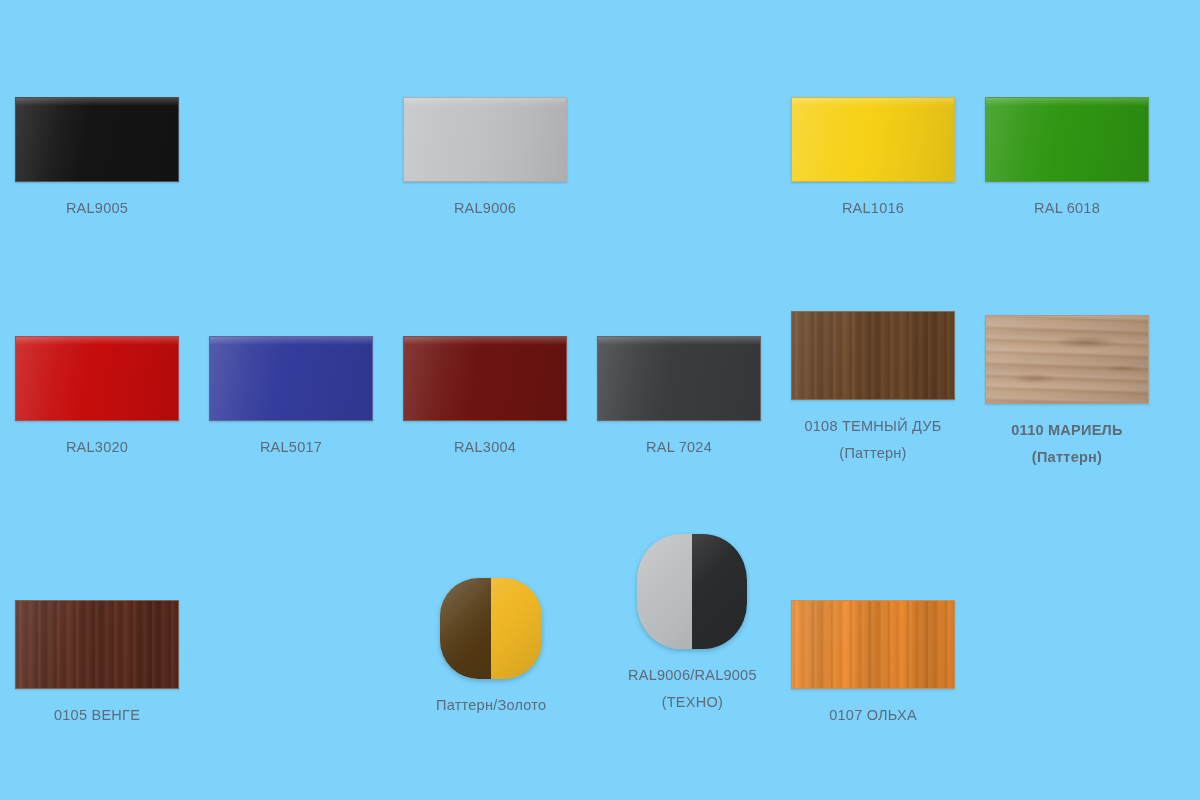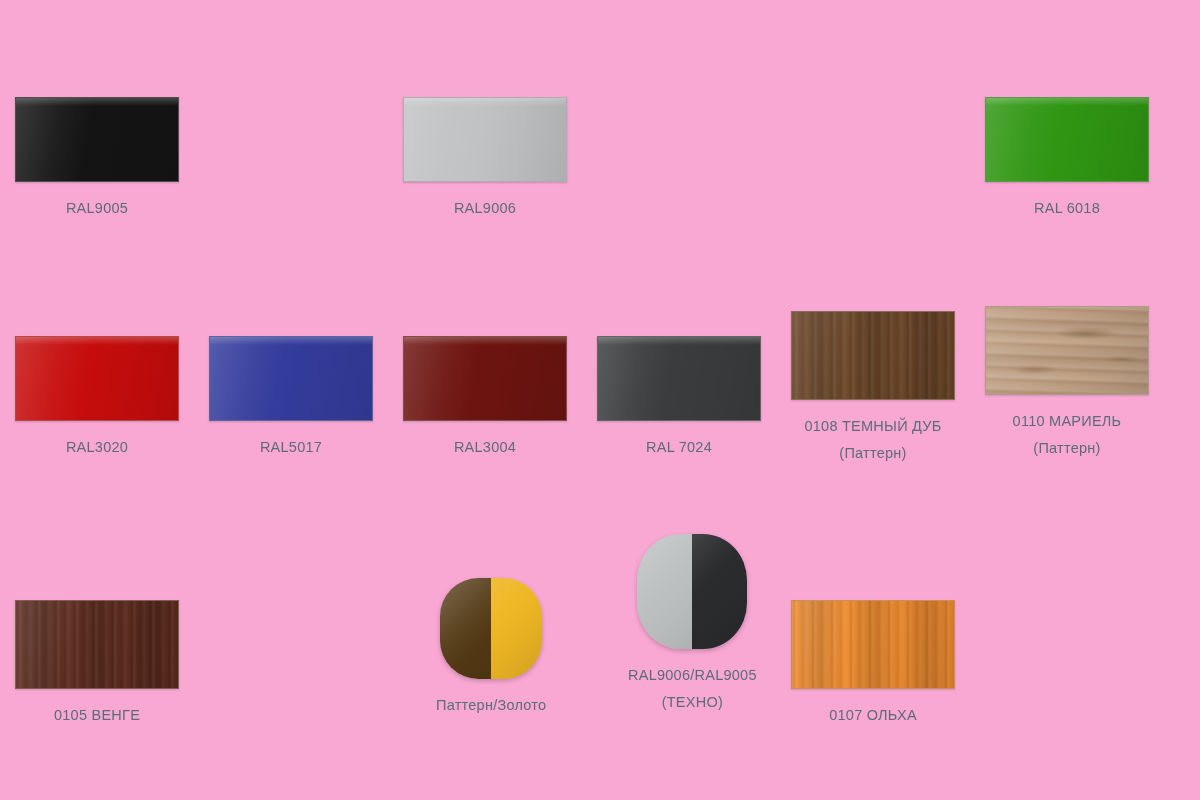--- a/index.html
+++ b/index.html
@@ -157,38 +157,47 @@
     color: #5d6b78;
     text-align: center;
     letter-spacing: 0.25px;
     white-space: nowrap;
   }
   .label .l2 { display: block; }
 </style>
 </head>
 <body>
 
-<div class="palette" style="background: #f9a8d4;">
+<div class="palette" style="background: #7dd3fc;">
     <div class="swatch-cell" style="left: 15px; top: 97px;">
       <div class="chip-wrap">
         <div class="chip rect" style="background: rgb(20, 20, 20);">
           <span class="gloss"></span>
           <span class="topsheen"></span>
         </div>
       </div>
       <div class="label" style="color: rgb(93, 107, 120);"><span>RAL9005</span></div>
     </div>
     <div class="swatch-cell" style="left: 403px; top: 97px;">
       <div class="chip-wrap">
         <div class="chip rect" style="background: rgb(193, 194, 196);">
           <span class="gloss"></span>
           <span class="topsheen"></span>
         </div>
       </div>
       <div class="label" style="color: rgb(93, 107, 120);"><span>RAL9006</span></div>
+    </div>
+    <div class="swatch-cell" style="left: 791px; top: 97px;">
+      <div class="chip-wrap">
+        <div class="chip rect" style="background: rgb(247, 209, 23);">
+          <span class="gloss"></span>
+          <span class="topsheen"></span>
+        </div>
+      </div>
+      <div class="label" style="color: rgb(93, 107, 120);"><span>RAL1016</span></div>
     </div>
     <div class="swatch-cell" style="left: 985px; top: 97px; justify-content: center;">
       <div class="chip-wrap">
         <div class="chip rect" style="background: rgb(47, 150, 18);">
           <span class="gloss"></span>
           <span class="topsheen"></span>
         </div>
       </div>
       <div class="label" style="color: rgb(93, 107, 120);"><span>RAL 6018</span></div>
     </div>
@@ -230,21 +239,21 @@
     </div>
     <div class="swatch-cell" style="left: 791px; top: 311px;">
       <div class="chip-wrap">
         <div class="chip wood" style="background: rgb(107, 69, 38);">
           <span class="grain-v"></span>
           <span class="sheen"></span>
         </div>
       </div>
       <div class="label" style="color: rgb(93, 107, 120);"><span>0108 ТЕМНЫЙ ДУБ</span><span class="l2">(Паттерн)</span></div>
     </div>
-    <div class="swatch-cell" style="left: 985px; top: 306px;">
+    <div class="swatch-cell" style="left: 985px; top: 315px; font-weight: bold;">
       <div class="chip-wrap">
         <div class="chip wood" style="background: rgb(192, 161, 132);">
           <span class="grain-h"></span>
           <span class="knots"></span>
           <span class="sheen"></span>
         </div>
       </div>
       <div class="label" style="color: rgb(93, 107, 120);"><span>0110 МАРИЕЛЬ</span><span class="l2">(Паттерн)</span></div>
     </div>
     <div class="swatch-cell" style="left: 15px; top: 600px;">

